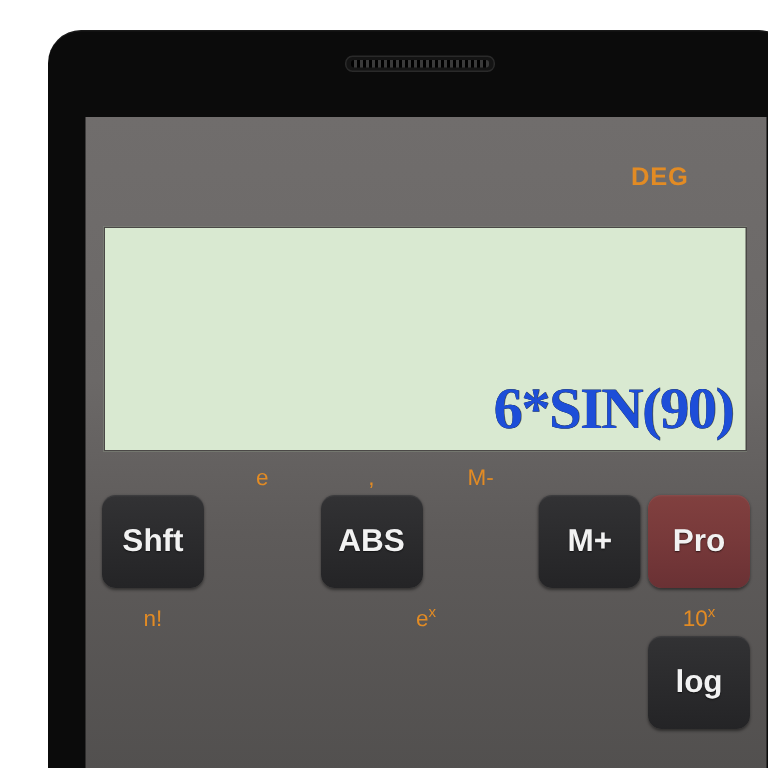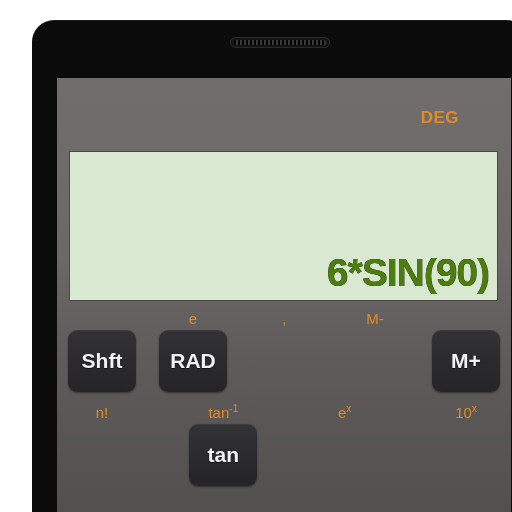--- a/index.html
+++ b/index.html
@@ -92,24 +92,24 @@
     height: 150px;
     background: #d9e9d1;
     border: 1px solid #4a4846;
     box-sizing: border-box;
     overflow: hidden;
   }
   .lcd-expression {
     position: absolute;
     right: 8px;
     bottom: 8px;
-    font-family: Liberation Sans, sans-serif;
+    font-family: Liberation Serif, serif;
     font-size: 39px;
     font-weight: bold;
-    color: #4d7c0f;
+    color: #1d4ed8;
     letter-spacing: -1px;
     line-height: 1;
     white-space: nowrap;
     text-shadow:
       0 0 0 #15180f,
       0.5px 0 0 rgba(21,24,15,0.55);
   }
 
   
   .keypad {
@@ -195,51 +195,54 @@
       <div class="keypad">
         <div class="key-row">
             <div class="key-cell">
               <span class="alt-label"></span>
               <div class="key">
                 <span class="key-label">Shft</span>
               </div>
             </div>
             <div class="key-cell">
               <span class="alt-label">e</span>
-              <div class="key">
-                <span class="key-label">RAD</span>
-              </div>
             </div>
             <div class="key-cell">
               <span class="alt-label">,</span>
+              <div class="key">
+                <span class="key-label">ABS</span>
+              </div>
             </div>
             <div class="key-cell">
               <span class="alt-label">M-</span>
             </div>
             <div class="key-cell">
               <span class="alt-label"></span>
               <div class="key">
                 <span class="key-label">M+</span>
+              </div>
+            </div>
+            <div class="key-cell">
+              <span class="alt-label"></span>
+              <div class="key key-accent">
+                <span class="key-label">Pro</span>
               </div>
             </div>
           </div>
         <div class="key-row">
             <div class="key-cell">
               <span class="alt-label">n!</span>
             </div>
             <div class="key-cell">
-              <span class="alt-label">tan<sup>-1</sup></span>
-              <div class="key">
-                <span class="key-label">tan</span>
-              </div>
-            </div>
-            <div class="key-cell">
               <span class="alt-label">e<sup>x</sup></span>
             </div>
             <div class="key-cell">
               <span class="alt-label">10<sup>x</sup></span>
+              <div class="key">
+                <span class="key-label">log</span>
+              </div>
             </div>
           </div>
       </div>
 
     </div>
   </div>
 </div>
 
 </body></html>

